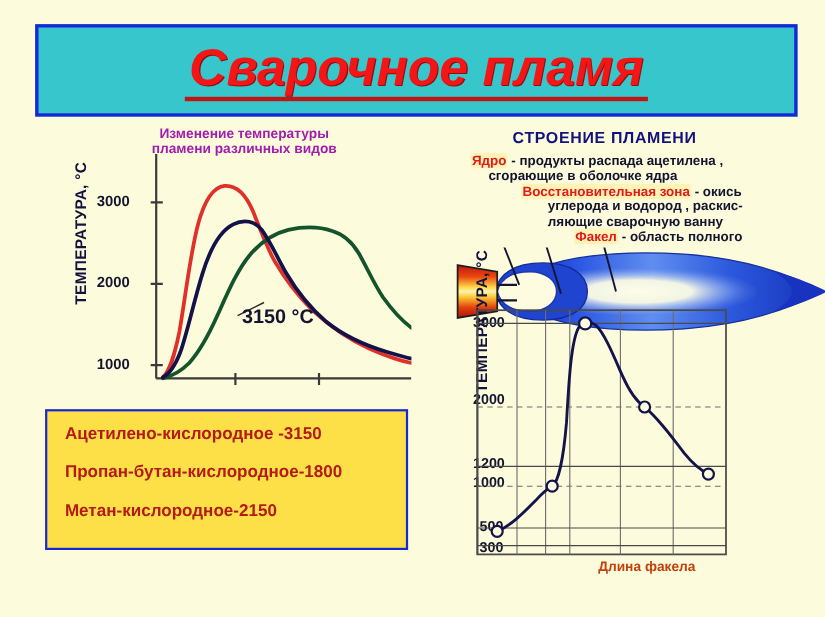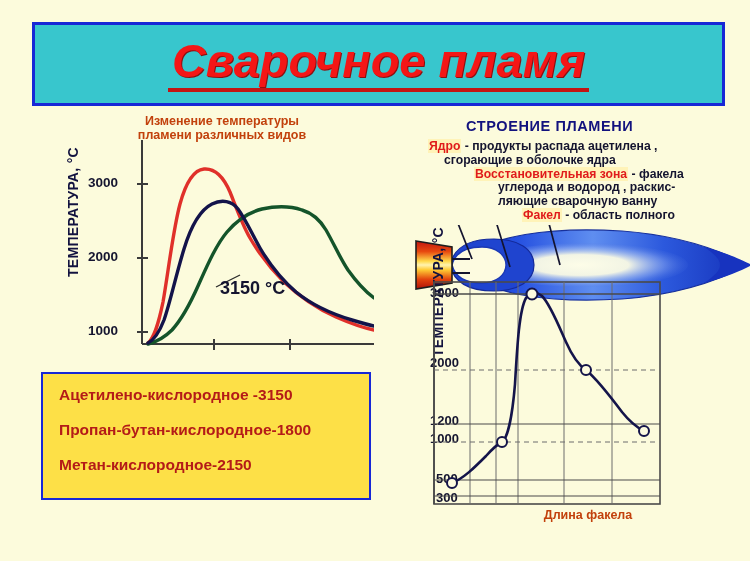--- a/index.html
+++ b/index.html
@@ -24,21 +24,21 @@
     border-bottom:4px solid #c31414;
     padding:0 4px 2px 4px;line-height:1.05;
     text-shadow:1px 1px 0 #8c1010;
     white-space:nowrap;
   }
 
   
   .left-chart{position:absolute;left:44px;top:112px;width:330px;height:248px;}
   .lc-title{
     position:absolute;left:58px;top:2px;width:240px;text-align:center;
-    font-size:12.5px;font-weight:bold;color:#c2410c;line-height:1.15;
+    font-size:12.5px;font-weight:bold;color:#a21caf;line-height:1.15;
   }
   .lc-ylabel{
     position:absolute;left:-46px;top:92px;width:150px;text-align:center;
     transform:rotate(-90deg);
     font-size:14px;font-weight:bold;color:#12123f;letter-spacing:.3px;
   }
   .lc-tick{
     position:absolute;font-size:13.5px;font-weight:bold;color:#14142f;
   }
   .lc-annot{
@@ -168,21 +168,21 @@
     <div class="rp-title">СТРОЕНИЕ  ПЛАМЕНИ</div>
 
     <div class="rp-text">
       <div class="rp-line rp-l1">
         <span class="kw">Ядро</span><span> - продукты распада ацетилена ,</span>
       </div>
       <div class="rp-line rp-l2">
         <span>сгорающие в оболочке ядра</span>
       </div>
       <div class="rp-line rp-l3">
-        <span class="kw">Восстановительная зона</span><span> - факела</span>
+        <span class="kw">Восстановительная зона</span><span> - окись</span>
       </div>
       <div class="rp-line rp-l4">
         <span>углерода и водород , раскис-</span>
       </div>
       <div class="rp-line rp-l5">
         <span>ляющие сварочную ванну</span>
       </div>
       <div class="rp-line rp-l6">
         <span class="kw">Факел</span><span> - область полного</span>
       </div>

